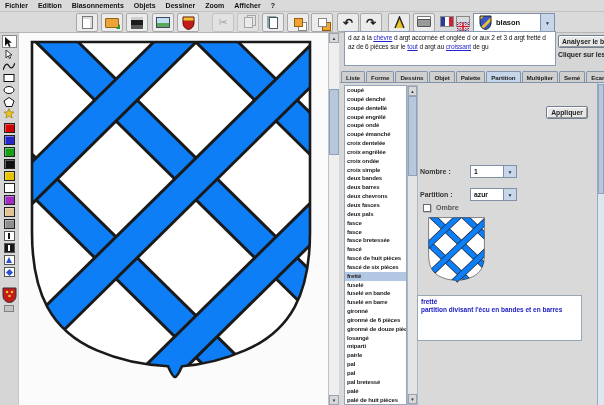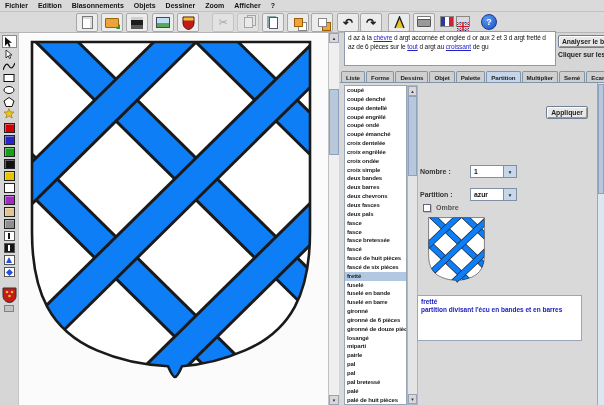--- a/index.html
+++ b/index.html
@@ -156,20 +156,36 @@
   <div class="flagbtn" style="left:456px">
     <svg width="12" height="9" viewBox="0 0 12 9">
         <rect width="12" height="9" fill="#1a3a8c"></rect>
         <path d="M0,0 L12,9 M12,0 L0,9" stroke="#fff" stroke-width="2.2"></path>
         <path d="M0,0 L12,9 M12,0 L0,9" stroke="#c81f2e" stroke-width="1"></path>
         <path d="M6,0 V9 M0,4.5 H12" stroke="#fff" stroke-width="3"></path>
         <path d="M6,0 V9 M0,4.5 H12" stroke="#c81f2e" stroke-width="1.6"></path>
       </svg>
   </div>
   <div id="help-btn" style="left:447px;left:481px">?</div>
+  <div id="blason-select">
+    <svg width="13" height="15" viewBox="0 0 13 15" style="margin-left:5px">
+      <defs>
+          <clipPath id="mb">
+            <path d="M1,1 H12 V8 C12,12 9,14 6.5,14.5 C4,14 1,12 1,8 Z"></path>
+          </clipPath>
+        </defs>
+      <path d="M1,1 H12 V8 C12,12 9,14 6.5,14.5 C4,14 1,12 1,8 Z" fill="#3a55c8"></path>
+      <g clip-path="url(#mb)">
+          <path d="M-2,6 L8,-4 M2,14 L14,2 M7,19 L19,7" stroke="#e8c52a" stroke-width="3"></path>
+        </g>
+      <path d="M1,1 H12 V8 C12,12 9,14 6.5,14.5 C4,14 1,12 1,8 Z" fill="none" stroke="#222" stroke-width="1"></path>
+    </svg>
+    <span class="lbl">blason</span>
+    <div id="blason-arrow">▼</div>
+  </div>
 </div>
 
 <div id="left-toolbar">
   <div class="tool selected">
       <svg width="10" height="10" viewBox="0 0 10 10">
         <polygon points="1,0 1,9 3.5,6.5 5,10 6.5,9.2 5,5.8 8,5.8" fill="#111"></polygon>
       </svg>
     </div>
   <div class="tool">
       <svg width="10" height="10" viewBox="0 0 10 10">

